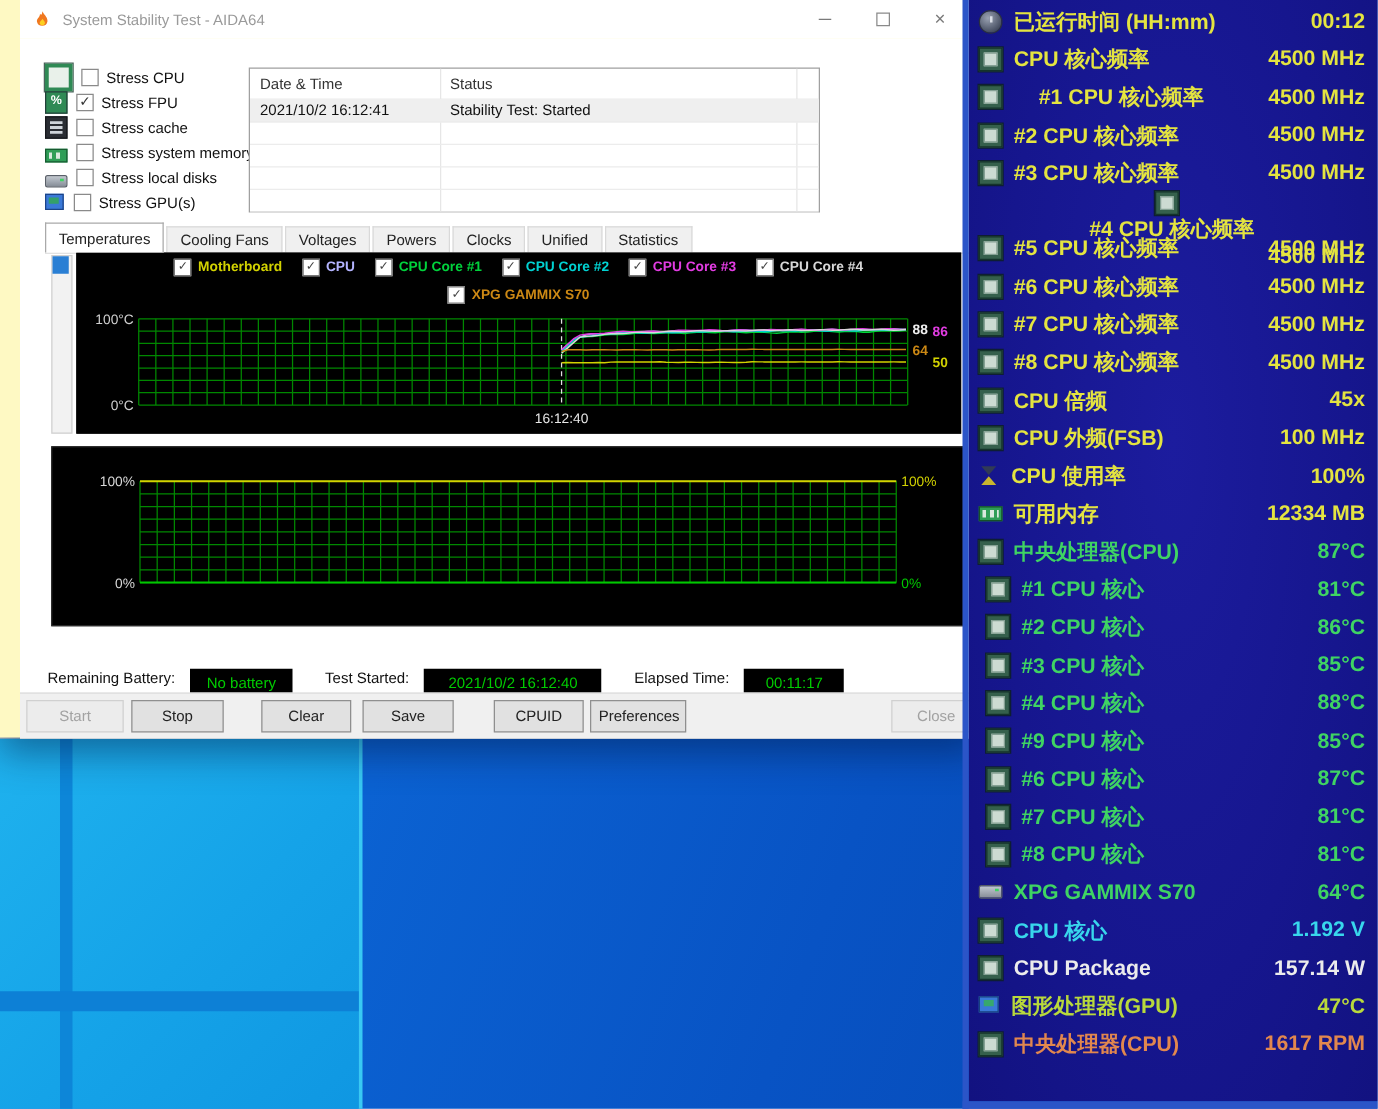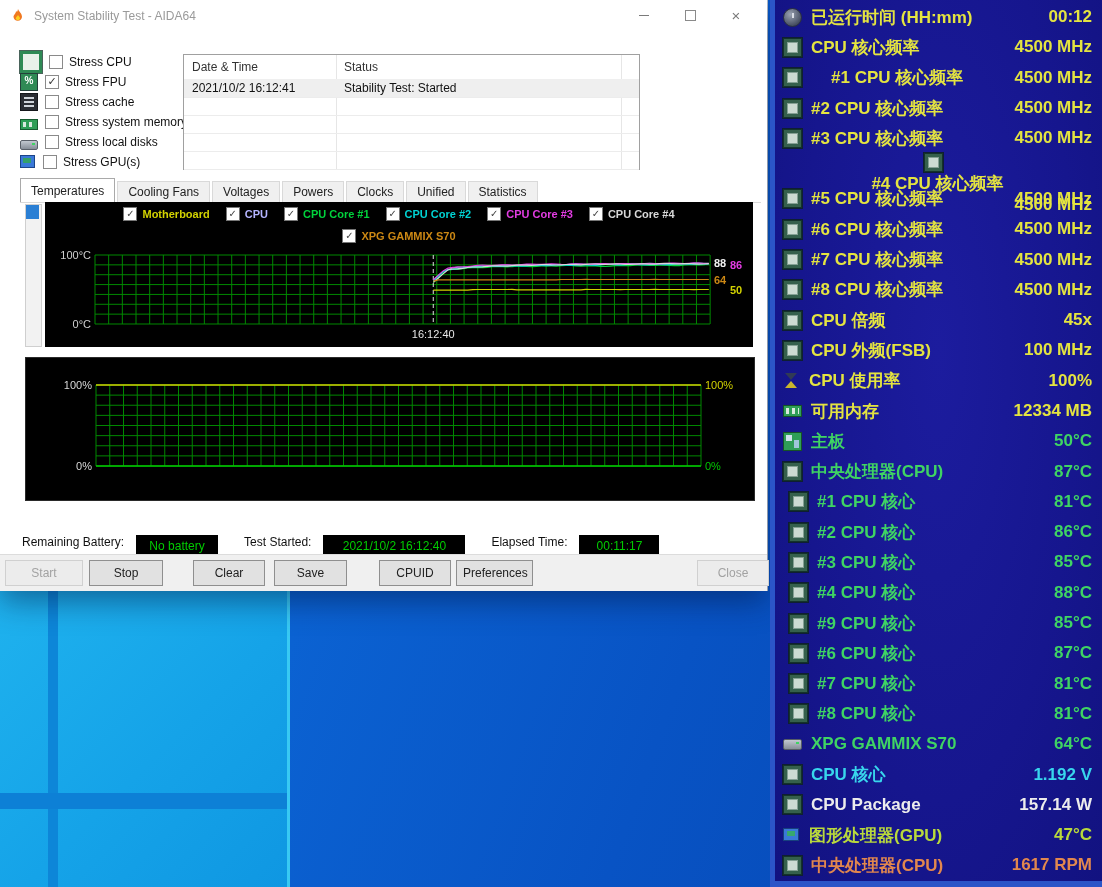--- a/index.html
+++ b/index.html
@@ -9,21 +9,21 @@
     background:linear-gradient(110deg,#0c6fdd 0%,#0b63d3 35%,#0853c4 65%,#0646b2 100%);
   }
   
   .wall-light{position:absolute;left:0;top:590px;width:287px;height:297px;
     background:linear-gradient(135deg,#1fb2ee 0%,#15a3e8 55%,#0f97e2 100%);
     border-right:3px solid #38c9f3;}
   .wall-col{position:absolute;left:48px;top:0;width:10px;height:100%;background:#0d86d8;}
   .wall-band{position:absolute;left:0;top:203px;width:100%;height:16px;background:#0d80d6;}
   
   .app-window{position:absolute;left:0;top:0;width:767px;height:590px;background:#fef9c3;
-    box-shadow:0 12px 28px rgba(0,20,60,.45),0 0 0 1px #b6bec8;}
+    box-shadow:0 12px 28px rgba(0,20,60,.45),0 0 0 1px #b6bec8;padding-left:16px;}
   .titlebar{height:31px;display:flex;align-items:center;padding:0 8px 0 10px;background:#fff;}
   .titlebar .flame{width:16px;height:16px;margin-right:8px;}
   .title-text{font-size:12px;color:#9a9a9a;flex:1;}
   .winbtn{width:46px;height:29px;display:flex;align-items:center;justify-content:center;color:#7a7a7a;}
   .winbtn .minbar{width:10px;height:1px;background:#7a7a7a;}
   .winbtn .maxbox{width:9px;height:9px;border:1px solid #8a8a8a;}
   .winbtn.close{font-size:15px;}
   .client{position:relative;width:100%;height:559px;background:#fff;}
   
   .stress-list{position:absolute;left:20px;top:21px;}
@@ -456,25 +456,20 @@
       <span class="i usage-icon"></span>
       <span class="lbl">CPU 使用率</span>
       <span class="val">100%</span>
     </div>
     <div class="srow" style="color: rgb(228, 228, 64);">
       <span class="i memory-icon"></span>
       <span class="lbl">可用内存</span>
       <span class="val">12334 MB</span>
     </div>
     <div class="srow" style="color: rgb(63, 212, 99);">
-      <span class="i motherboard-icon"></span>
-      <span class="lbl">主板</span>
-      <span class="val">50°C</span>
-    </div>
-    <div class="srow" style="color: rgb(63, 212, 99);">
       <span class="i chip-icon"></span>
       <span class="lbl">中央处理器(CPU)</span>
       <span class="val">87°C</span>
     </div>
     <div class="srow" style="padding-left: 6px; color: rgb(63, 212, 99);">
       <span class="i chip-icon"></span>
       <span class="lbl">#1 CPU 核心</span>
       <span class="val">81°C</span>
     </div>
     <div class="srow" style="padding-left: 6px; color: rgb(63, 212, 99);">

